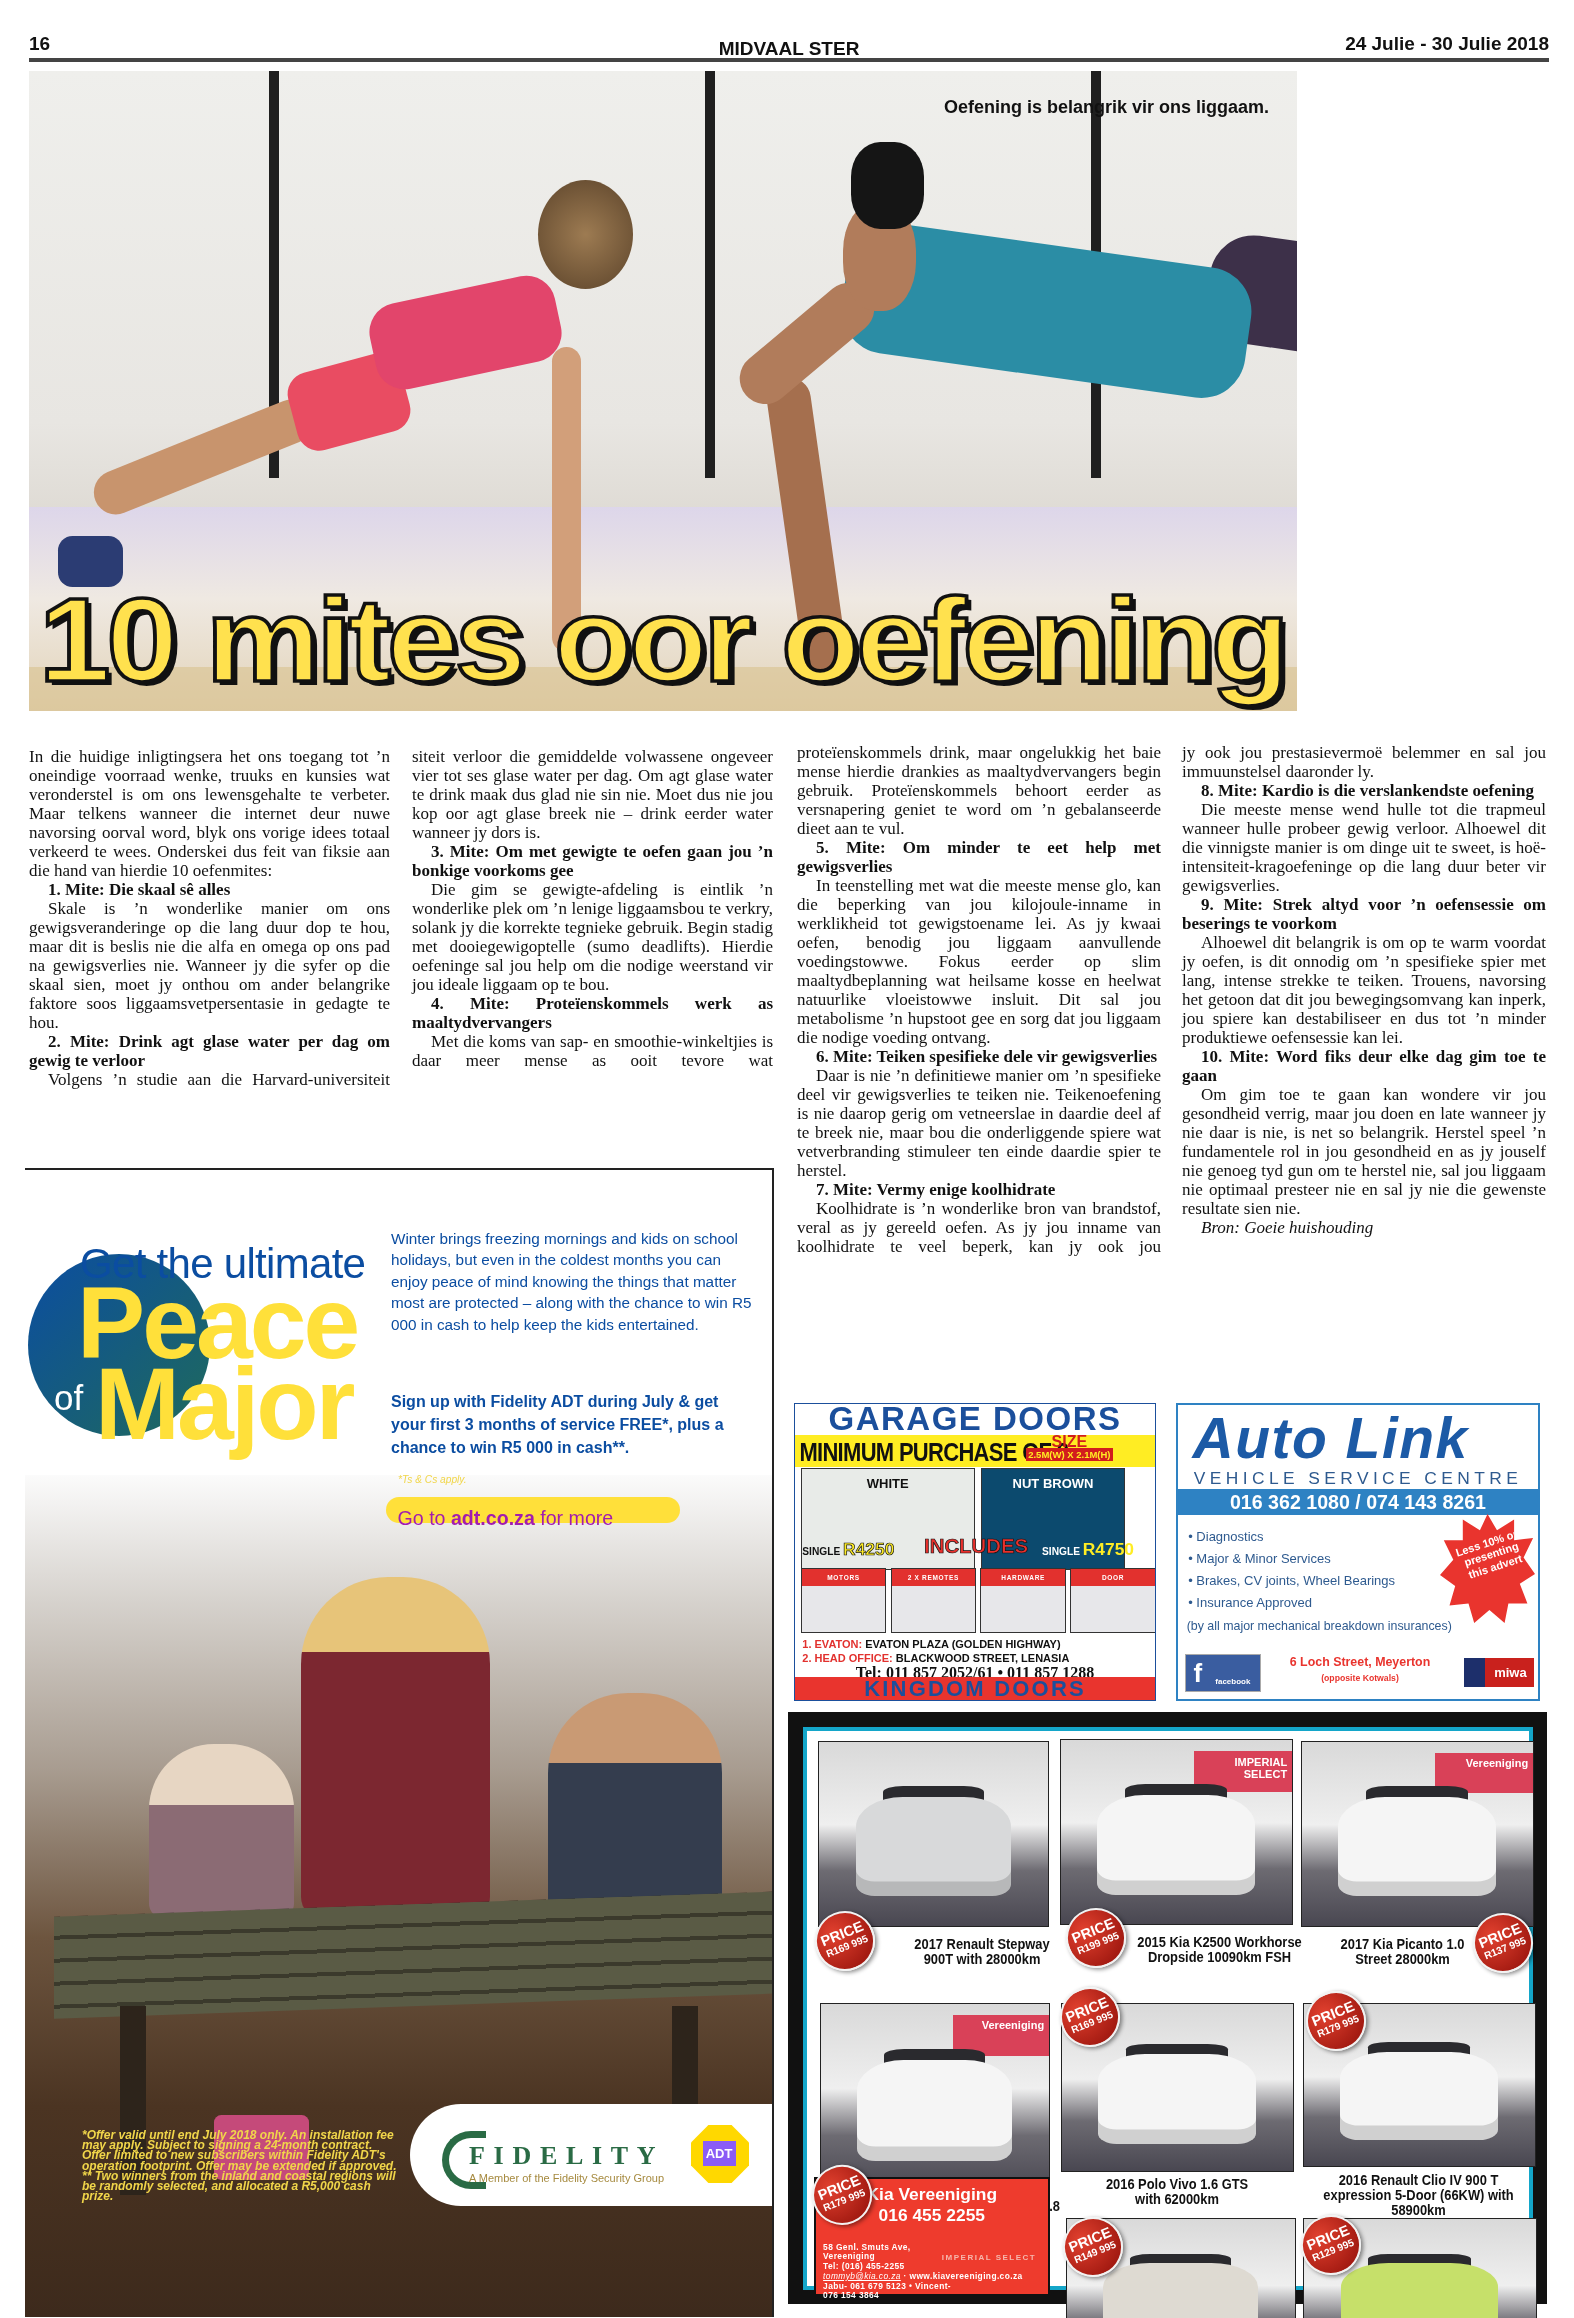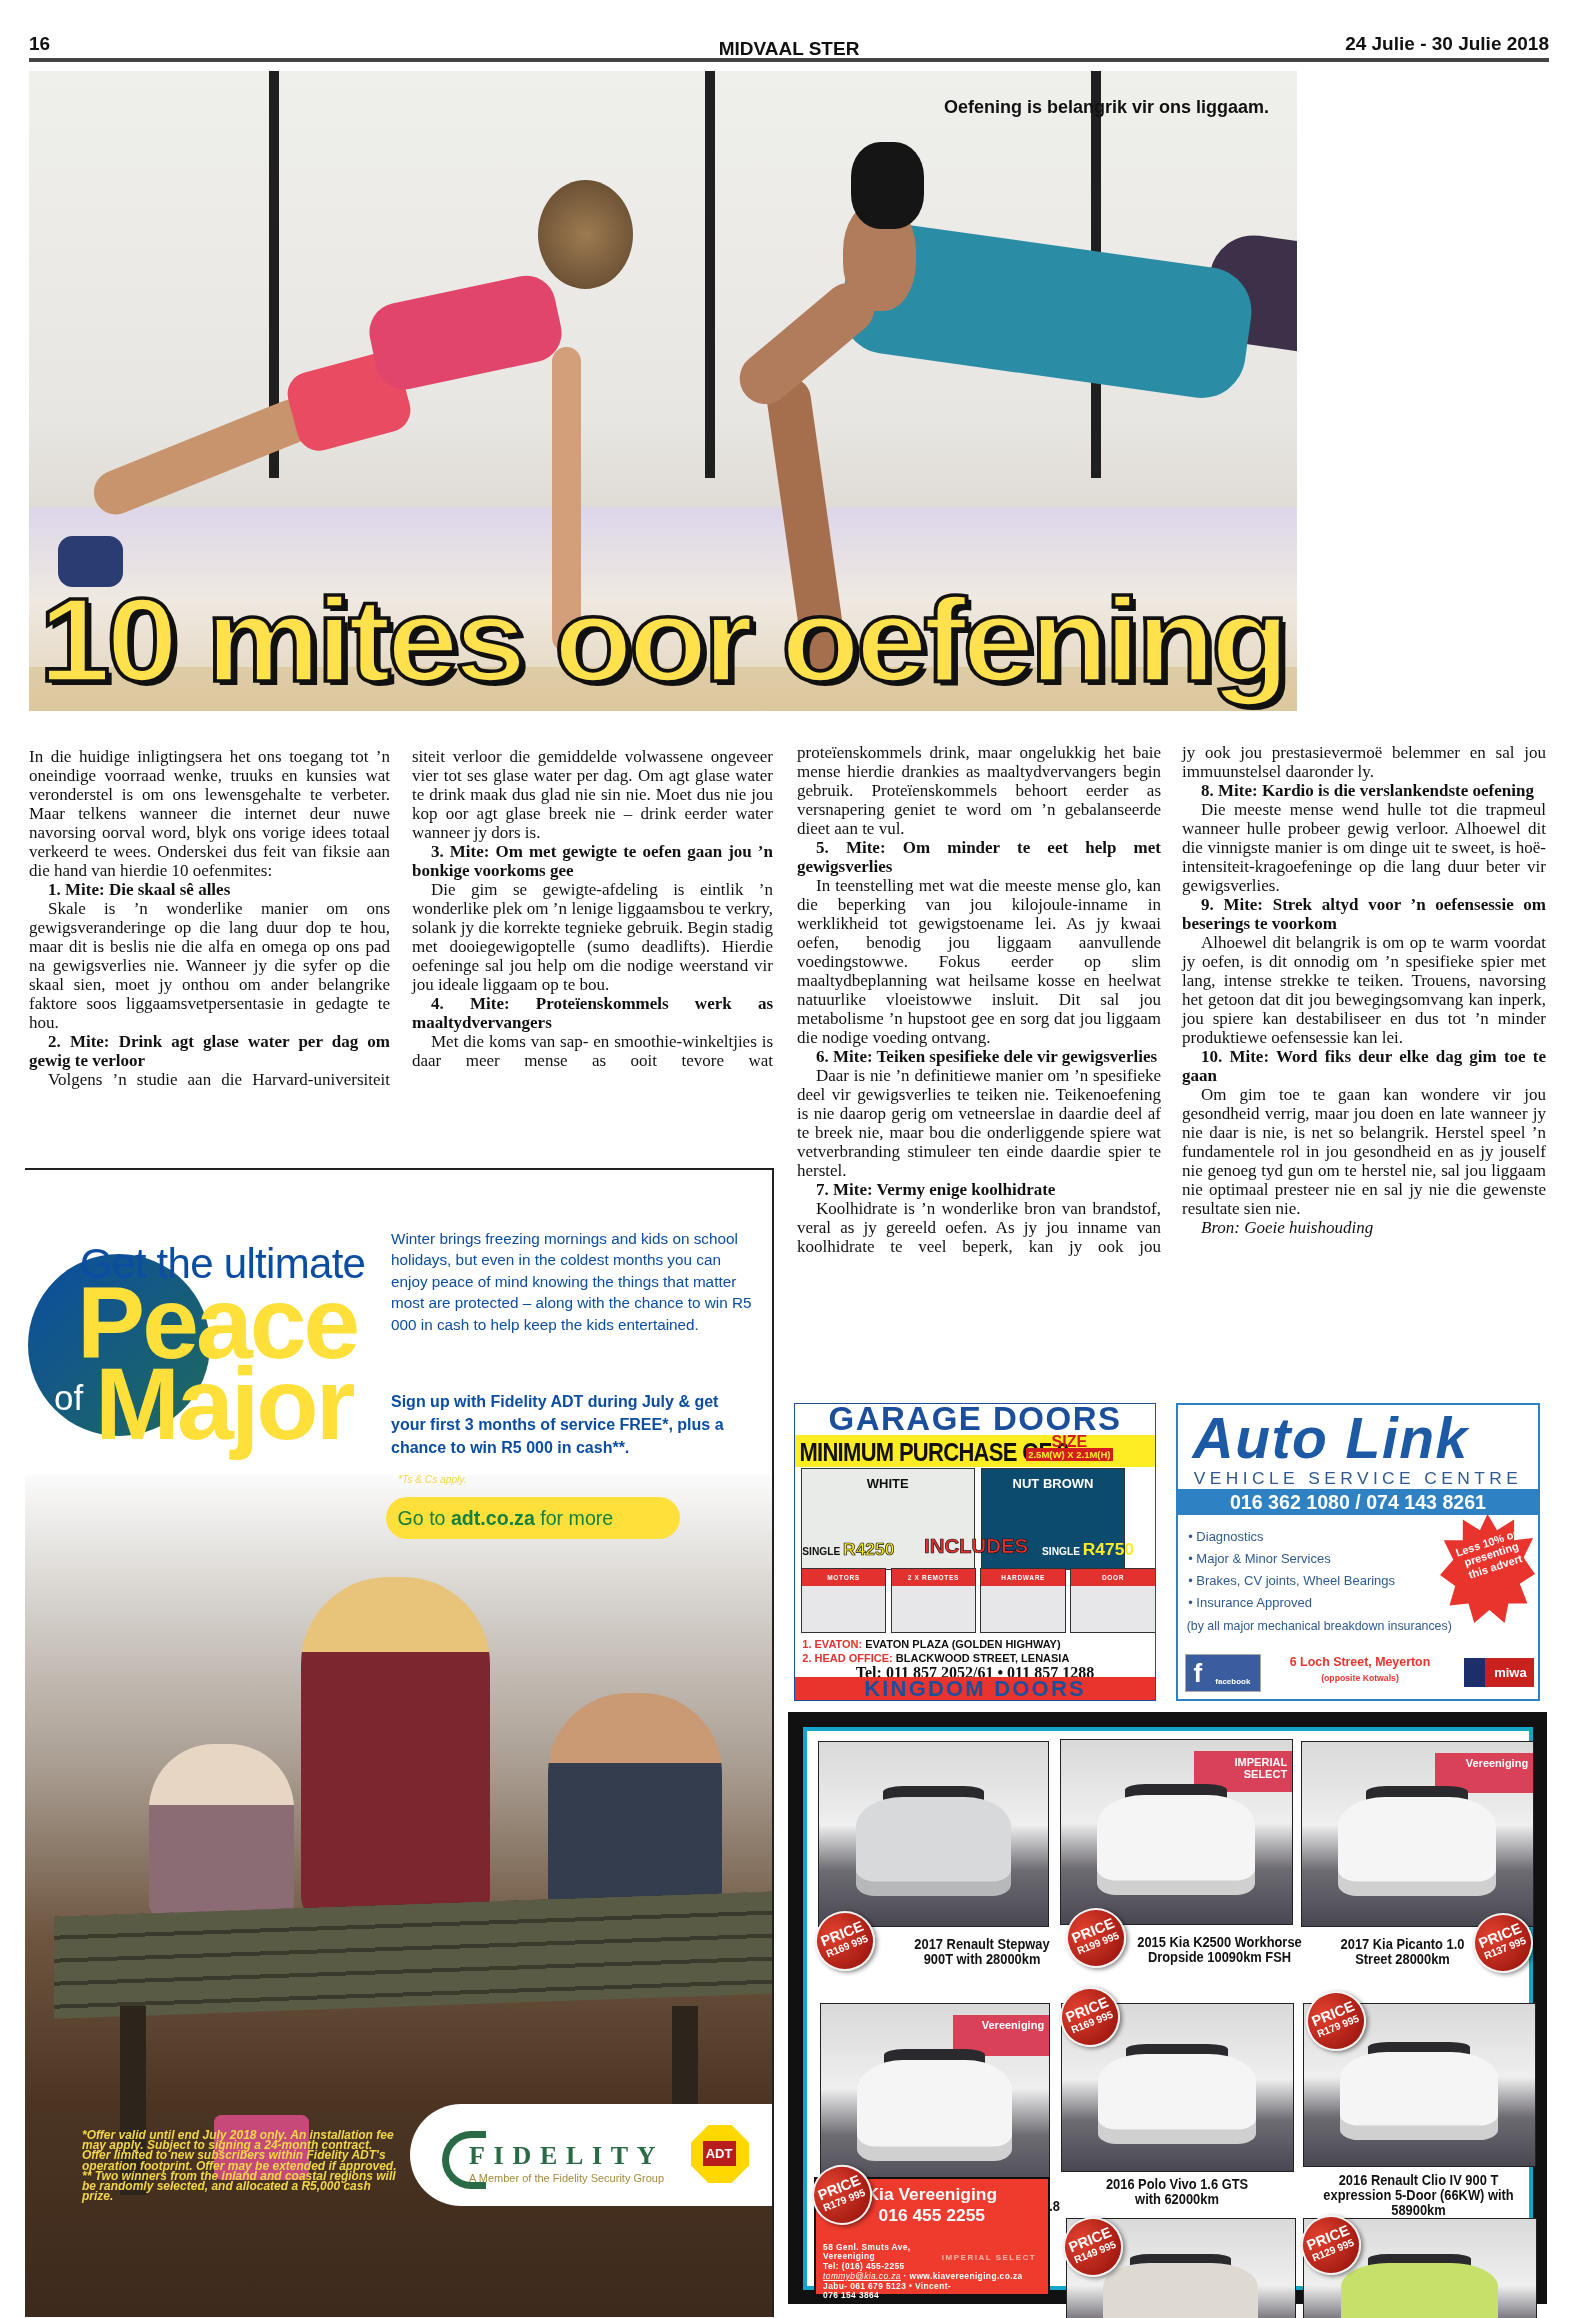--- a/index.html
+++ b/index.html
@@ -57,29 +57,29 @@
   .adt .girl { position: absolute; left: 124px; top: 574px; width: 145px; height: 174px; border-radius: 65px 65px 14.5px 14.5px; background: linear-gradient(180deg, #e7d6c3 0 35%, #8b6b74 35% 100%); }
   .adt .boots { position: absolute; left: 189px; top: 945px; width: 95px; height: 65px; background: #c54a7a; border-radius: 7.3px; }
   .adt .circle { position: absolute; left: 2.9px; top: 84px; width: 182px; height: 182px; border-radius: 50%; background: linear-gradient(135deg, #0b4da1, #1f6a5b); }
   .adt .get { position: absolute; left: 55px; top: 70px; font-family: "Liberation Sans", sans-serif; font-size: 42px; color: #0b4da1; letter-spacing: -0.7px; }
   .adt .peace { position: absolute; left: 52px; top: 102px; font-family: "Liberation Sans", sans-serif; font-weight: bold; font-size: 102px; line-height: 1; color: #ffe03a; letter-spacing: -2.9px; }
   .adt .of { position: absolute; left: 29px; top: 208px; font-family: "Liberation Sans", sans-serif; font-size: 35px; color: #fff; }
   .adt .mind { position: absolute; left: 70px; top: 183px; font-family: "Liberation Sans", sans-serif; font-weight: bold; font-size: 102px; line-height: 1; color: #ffe03a; letter-spacing: -2.9px; }
   .adt .body { position: absolute; left: 366px; top: 58px; width: 364px; font-family: "Liberation Sans", sans-serif; font-size: 15.3px; line-height: 21.4px; color: #0b4da1; }
   .adt .cta { position: absolute; left: 366px; top: 220px; width: 364px; font-family: "Liberation Sans", sans-serif; font-weight: bold; font-size: 16px; line-height: 23px; color: #0b4da1; }
   .adt .tcs { position: absolute; left: 373px; top: 304px; font-family: "Liberation Sans", sans-serif; font-style: italic; font-size: 10.2px; color: #f1d64a; }
-  .adt .btn { position: absolute; left: 361px; top: 327px; width: 294px; height: 42px; border-radius: 22px; background: #ffe03a; font-family: "Liberation Sans", sans-serif; font-size: 19.6px; color: #15803d; line-height: 42px; padding-left: 11.6px; }
+  .adt .btn { position: absolute; left: 361px; top: 327px; width: 294px; height: 26px; border-radius: 22px; background: #ffe03a; font-family: "Liberation Sans", sans-serif; font-size: 19.6px; color: #a21caf; line-height: 42px; padding-left: 11.6px; }
   .adt .btn b { font-weight: bold; }
   .adt .fine { position: absolute; left: 57px; top: 960px; width: 320px; font-family: "Liberation Sans", sans-serif; font-style: italic; font-size: 12px; line-height: 10.2px; color: #f1d64a; font-weight: bold; }
   .adt .logo { position: absolute; left: 385px; top: 934px; width: 378px; height: 102px; border-radius: 51px 0 0 51px; background: #fff; }
   .adt .fid-arc { position: absolute; left: 417px; top: 961px; width: 44px; height: 58px; border: 7.3px solid #2a6b45; border-right: none; border-radius: 44px 0 0 44px; }
   .adt .fid { position: absolute; left: 444px; top: 971px; font-family: "Liberation Serif", serif; font-weight: bold; font-size: 26px; letter-spacing: 8.7px; color: #2a6b45; }
   .adt .member { position: absolute; left: 444px; top: 1002px; font-family: "Liberation Sans", sans-serif; font-size: 11px; color: #a68a3f; }
   .adt .adtlogo { position: absolute; left: 666px; top: 955px; width: 58px; height: 58px; background: #ffd800; clip-path: polygon(30% 0,70% 0,100% 30%,100% 70%,70% 100%,30% 100%,0 70%,0 30%); }
-  .adt .adtlogo span { position: absolute; left: 11.6px; top: 16px; width: 33px; height: 25px; background: #b91c1c; color: #fff; font-family: "Liberation Sans", sans-serif; font-weight: bold; font-size: 13px; text-align: center; line-height: 25px; }
+  .adt .adtlogo span { position: absolute; left: 11.6px; top: 16px; width: 33px; height: 25px; background: #8b5cf6; color: #fff; font-family: "Liberation Sans", sans-serif; font-weight: bold; font-size: 13px; text-align: center; line-height: 25px; }
 
   
   .garage { position: absolute; left: 794px; top: 1403px; width: 362px; height: 298px; border: 1.5px solid #1b4f9c; background: #fff; overflow: hidden; font-family: "Liberation Sans", sans-serif; }
   .garage .t1 { position: absolute; left: 0; right: 0; top: 0; height: 29px; text-align: center; font-weight: 900; font-size: 33px; line-height: 30.5px; color: #1b4f9c; letter-spacing: 1.5px; }
   .garage .yellow { position: absolute; left: 0; right: 0; top: 30.5px; height: 32px; background: #ffed23; }
   .garage .t2 { position: absolute; left: 4.4px; top: 33px; font-weight: bold; font-size: 22px; color: #111; letter-spacing: -0.7px; transform: scaleY(1.2); transform-origin: left top; }
   .garage .size { position: absolute; left: 231px; top: 30.5px; text-align: center; font-weight: bold; font-size: 16px; color: #d21d1d; line-height: 13px; }
   .garage .size small { display: block; font-size: 9.5px; color: #ffed23; background: #d21d1d; padding: 0 2.2px; }
   .garage .white { position: absolute; left: 5.8px; top: 64px; width: 174px; height: 102px; background: #e8ebe8; border: 1.5px solid #333; }
   .garage .brown { position: absolute; left: 186px; top: 64px; width: 144px; height: 102px; background: #0c4a6e; border: 1.5px solid #333; }

